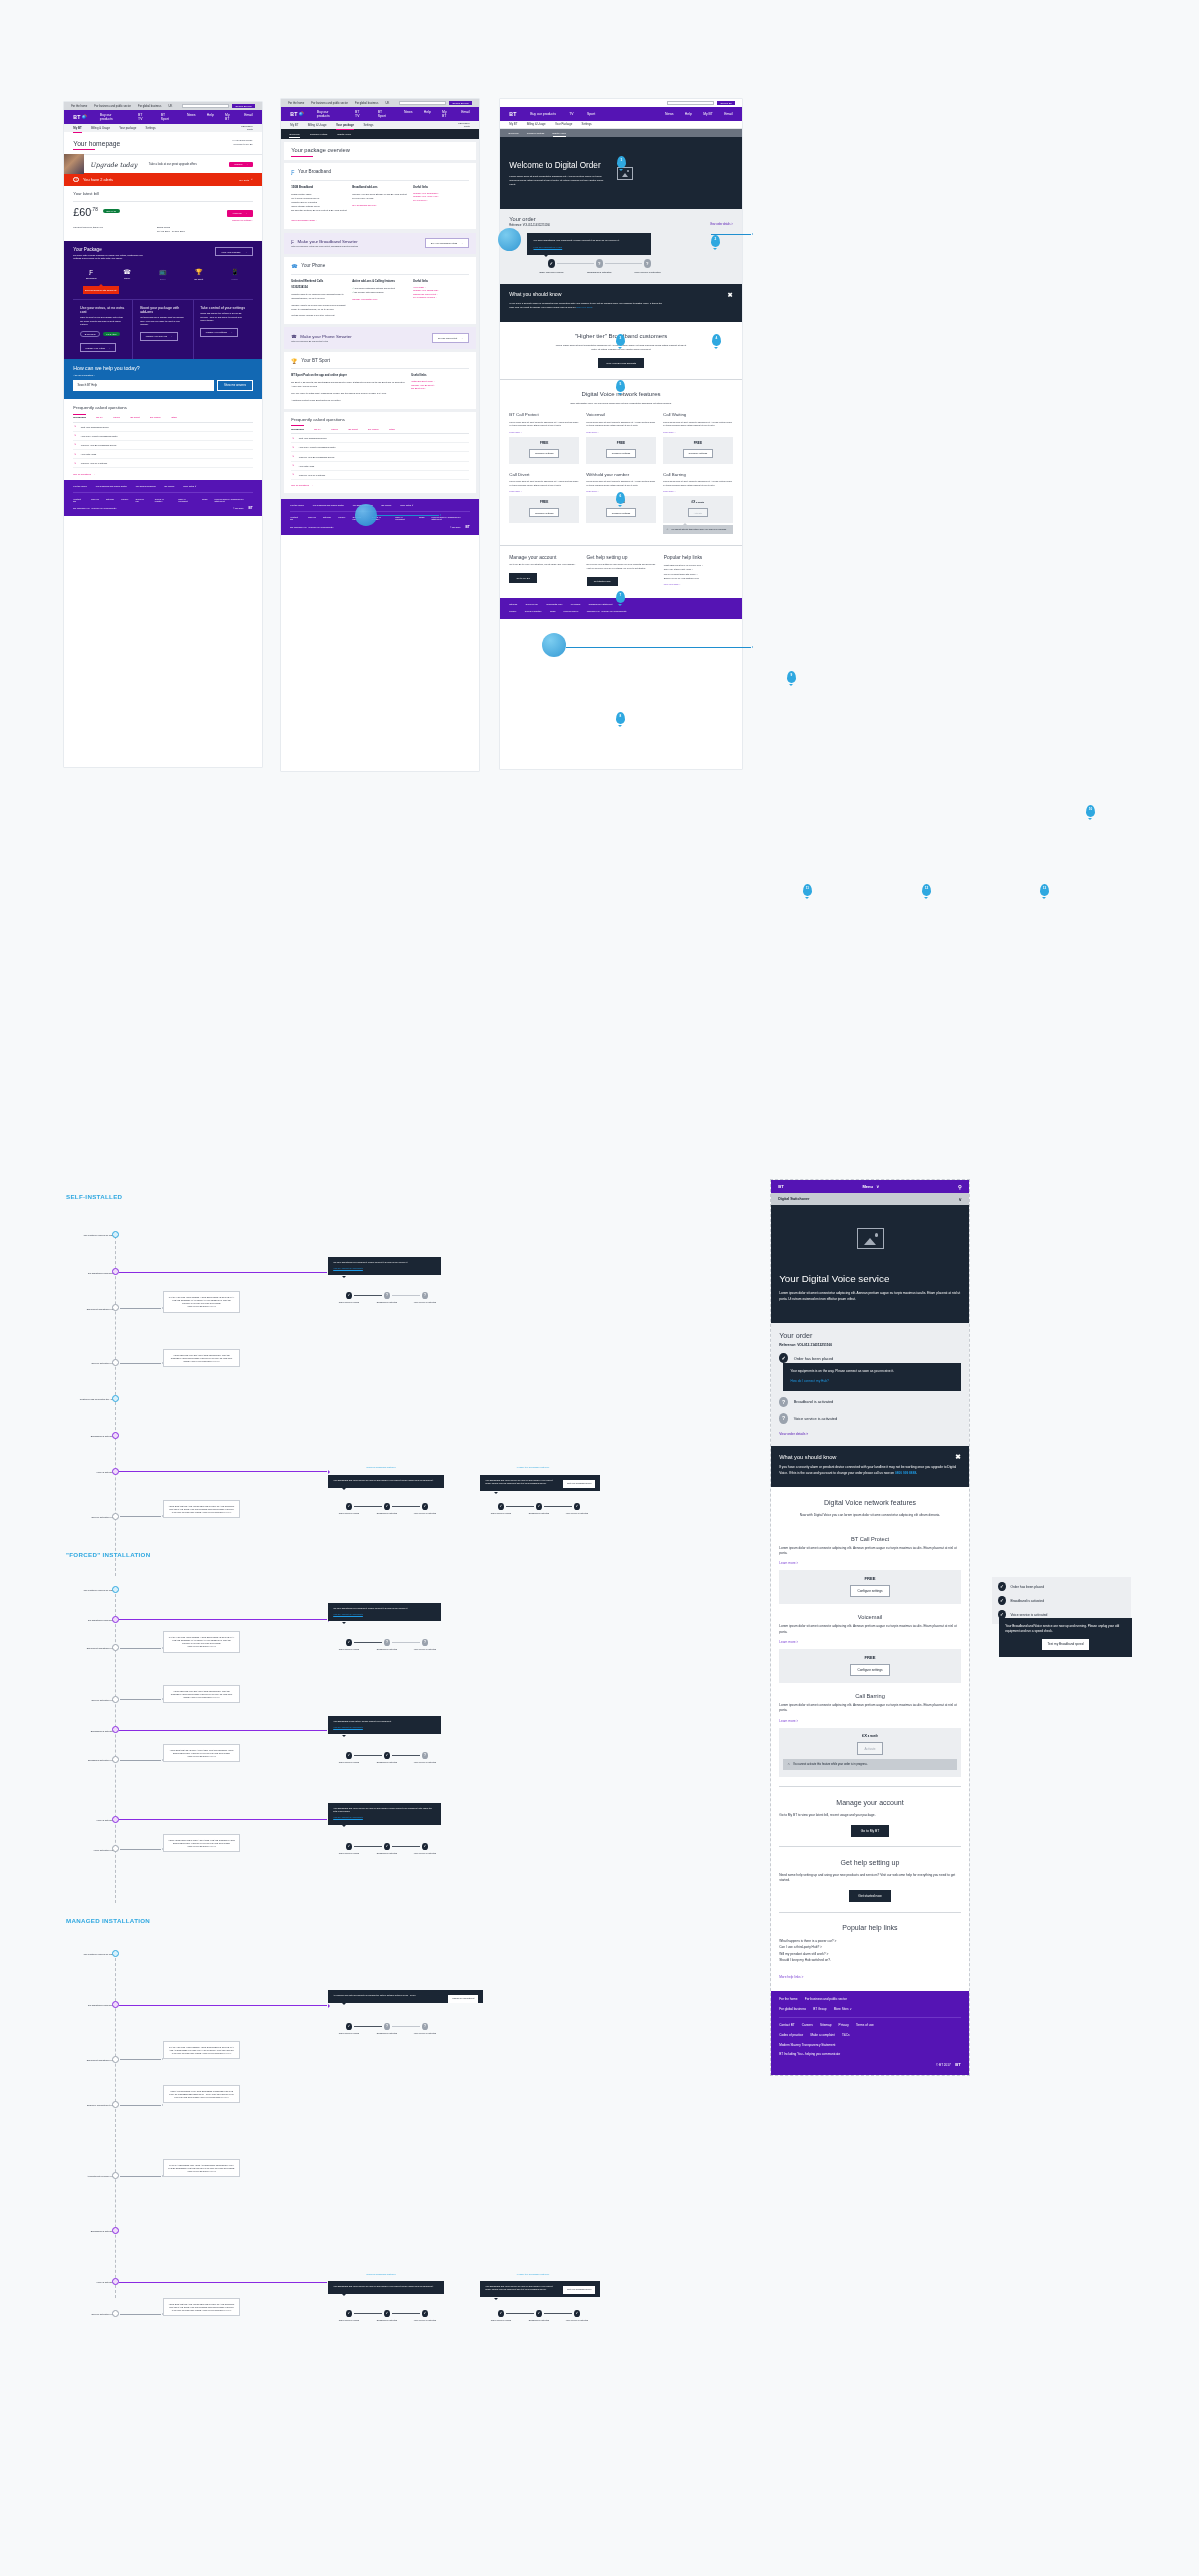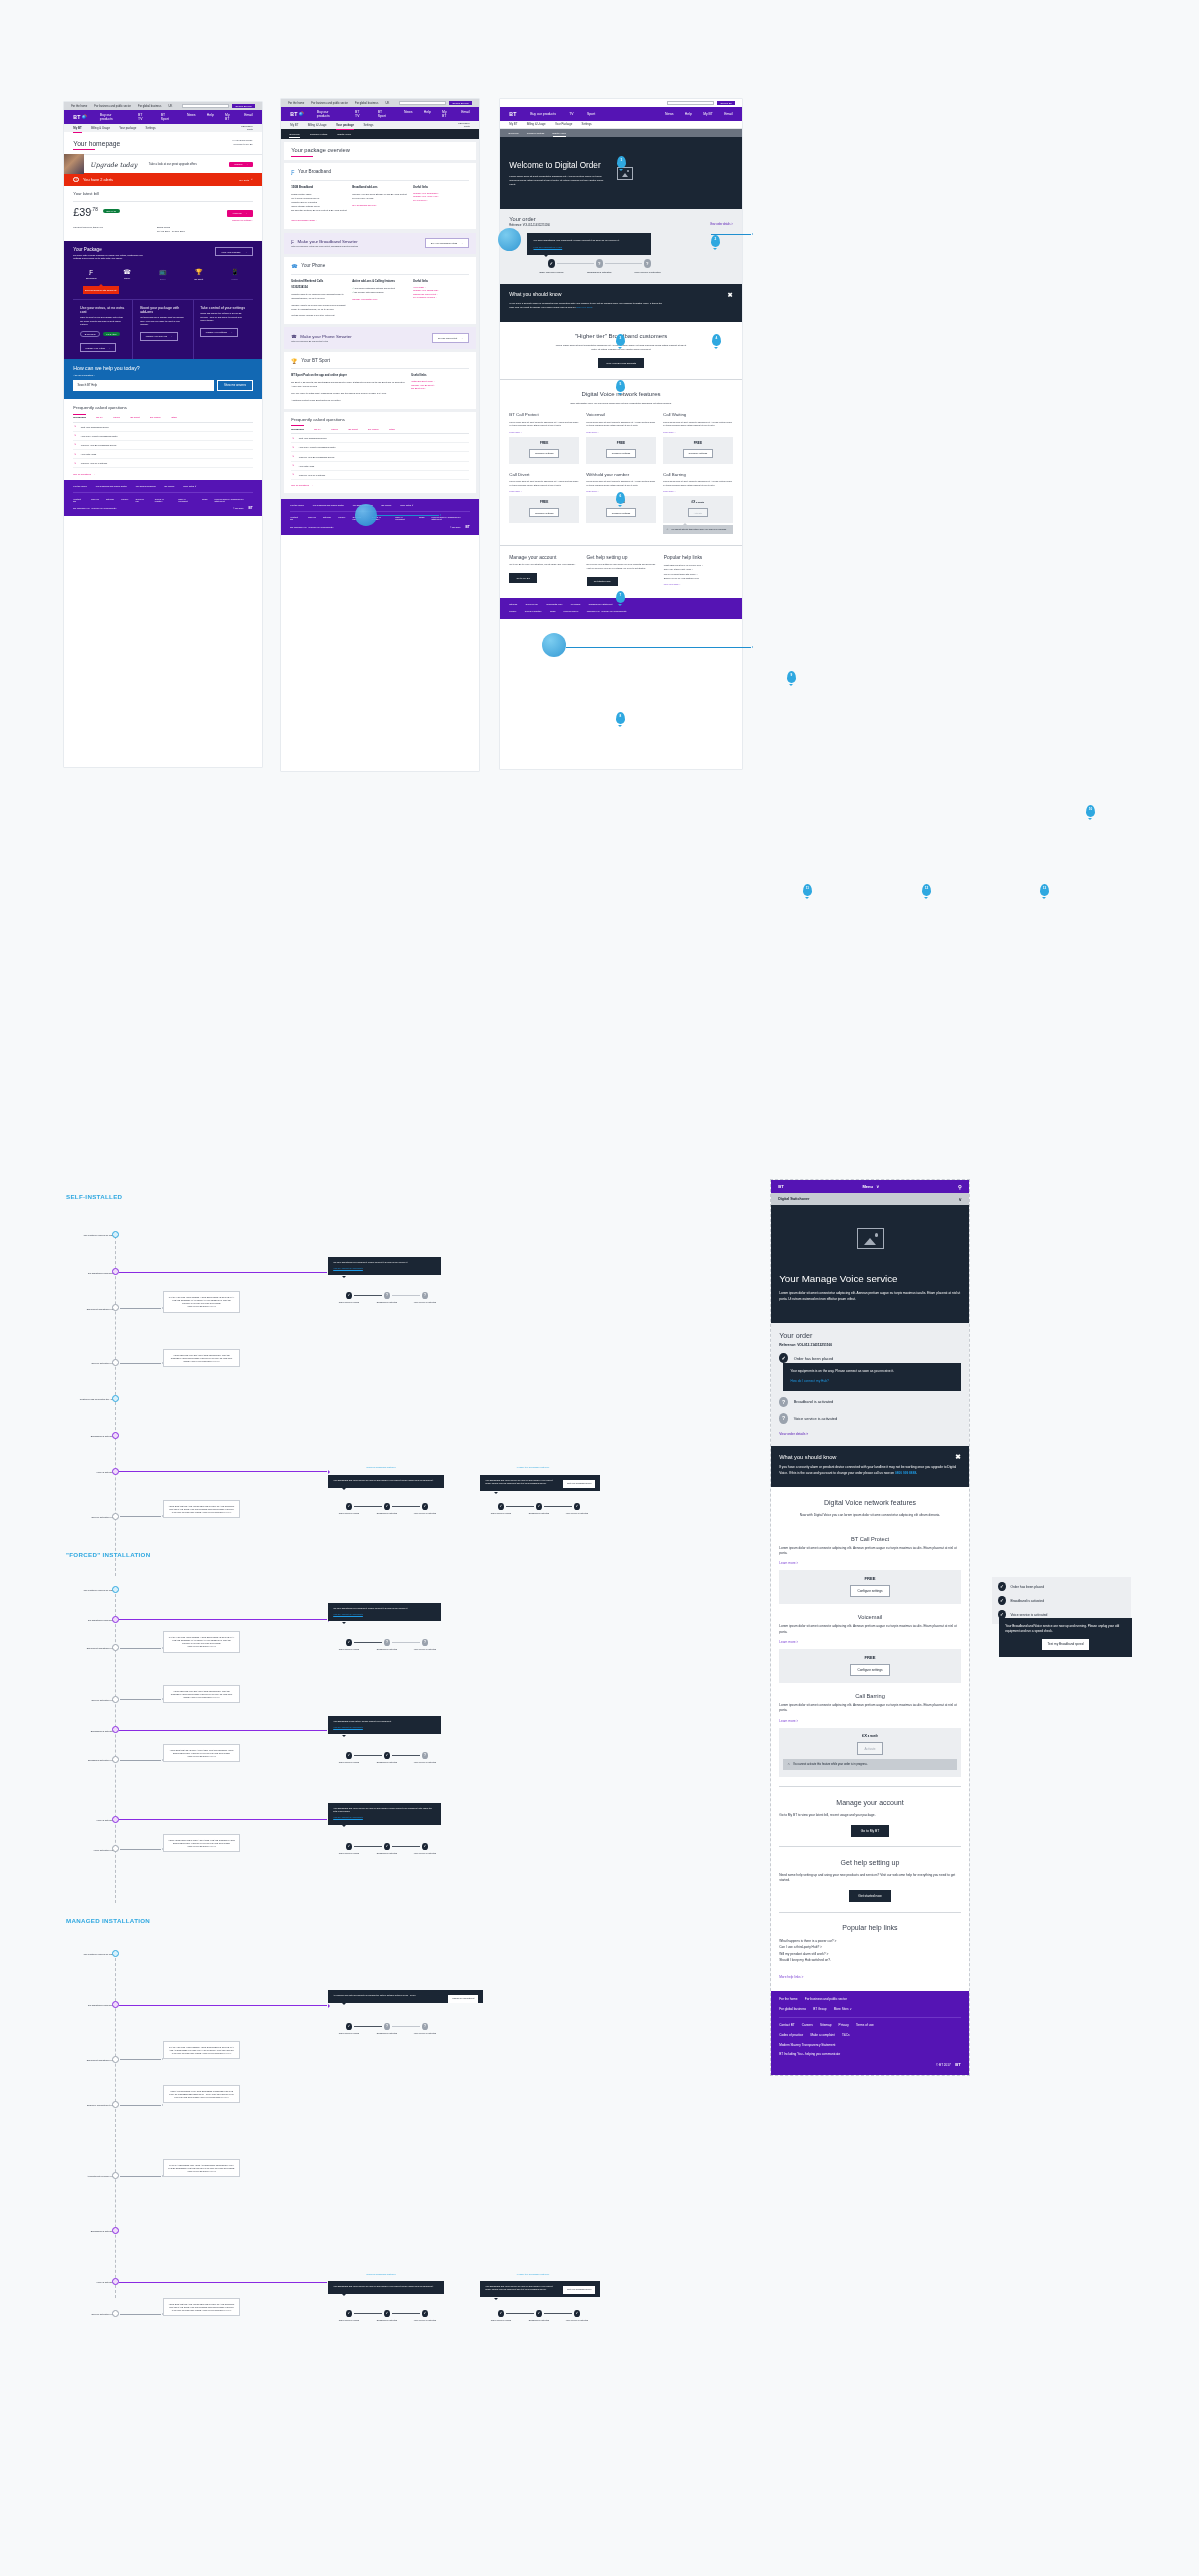--- a/index.html
+++ b/index.html
@@ -385,21 +385,21 @@
     <span class="ra">
         <span>See alerts</span>
         <span>∨</span>
       </span>
   </div>
 
   <div class="bill">
     <h2>Your latest bill</h2>
     <hr>
     <div class="row">
-      <div class="amt"><span>£39</span><sup>.78</sup></div>
+      <div class="amt"><span>£60</span><sup>.78</sup></div>
       <div class="paid">BILL PAID</div>
       <div class="r">
         <div class="vb">
             <span>View bill</span>
             <span>›</span>
           </div>
         <div class="ms"><span>Manage bill settings</span> ›</div>
       </div>
     </div>
     <div class="meta">
@@ -1156,21 +1156,21 @@
   </div>
   <div class="m-bread">
     <span>Digital Switchover</span>
     <span class="cv">∨</span>
   </div>
   <div class="m-hero">
     <div class="ph">
         <div class="mt"></div>
         <div class="dot"></div>
       </div>
-    <h1>Your Manage Voice service</h1>
+    <h1>Your Digital Voice service</h1>
     <p>Lorem ipsum dolor sit amet consectetur adipiscing elit. Aenean pretium augue eu turpis maximus iaculis. Etiam placerat at nisl ut porta. Ut rutrum euismod est non efficitur ipsum eifeut.</p>
   </div>
   <div class="m-order">
     <h2>Your order</h2>
     <div class="ref">Reference: VOL012-114312251160</div>
     <div class="m-step done">
         <div class="c">✓</div>
         <span>Order has been placed</span>
       </div>
     <div class="m-cal">

